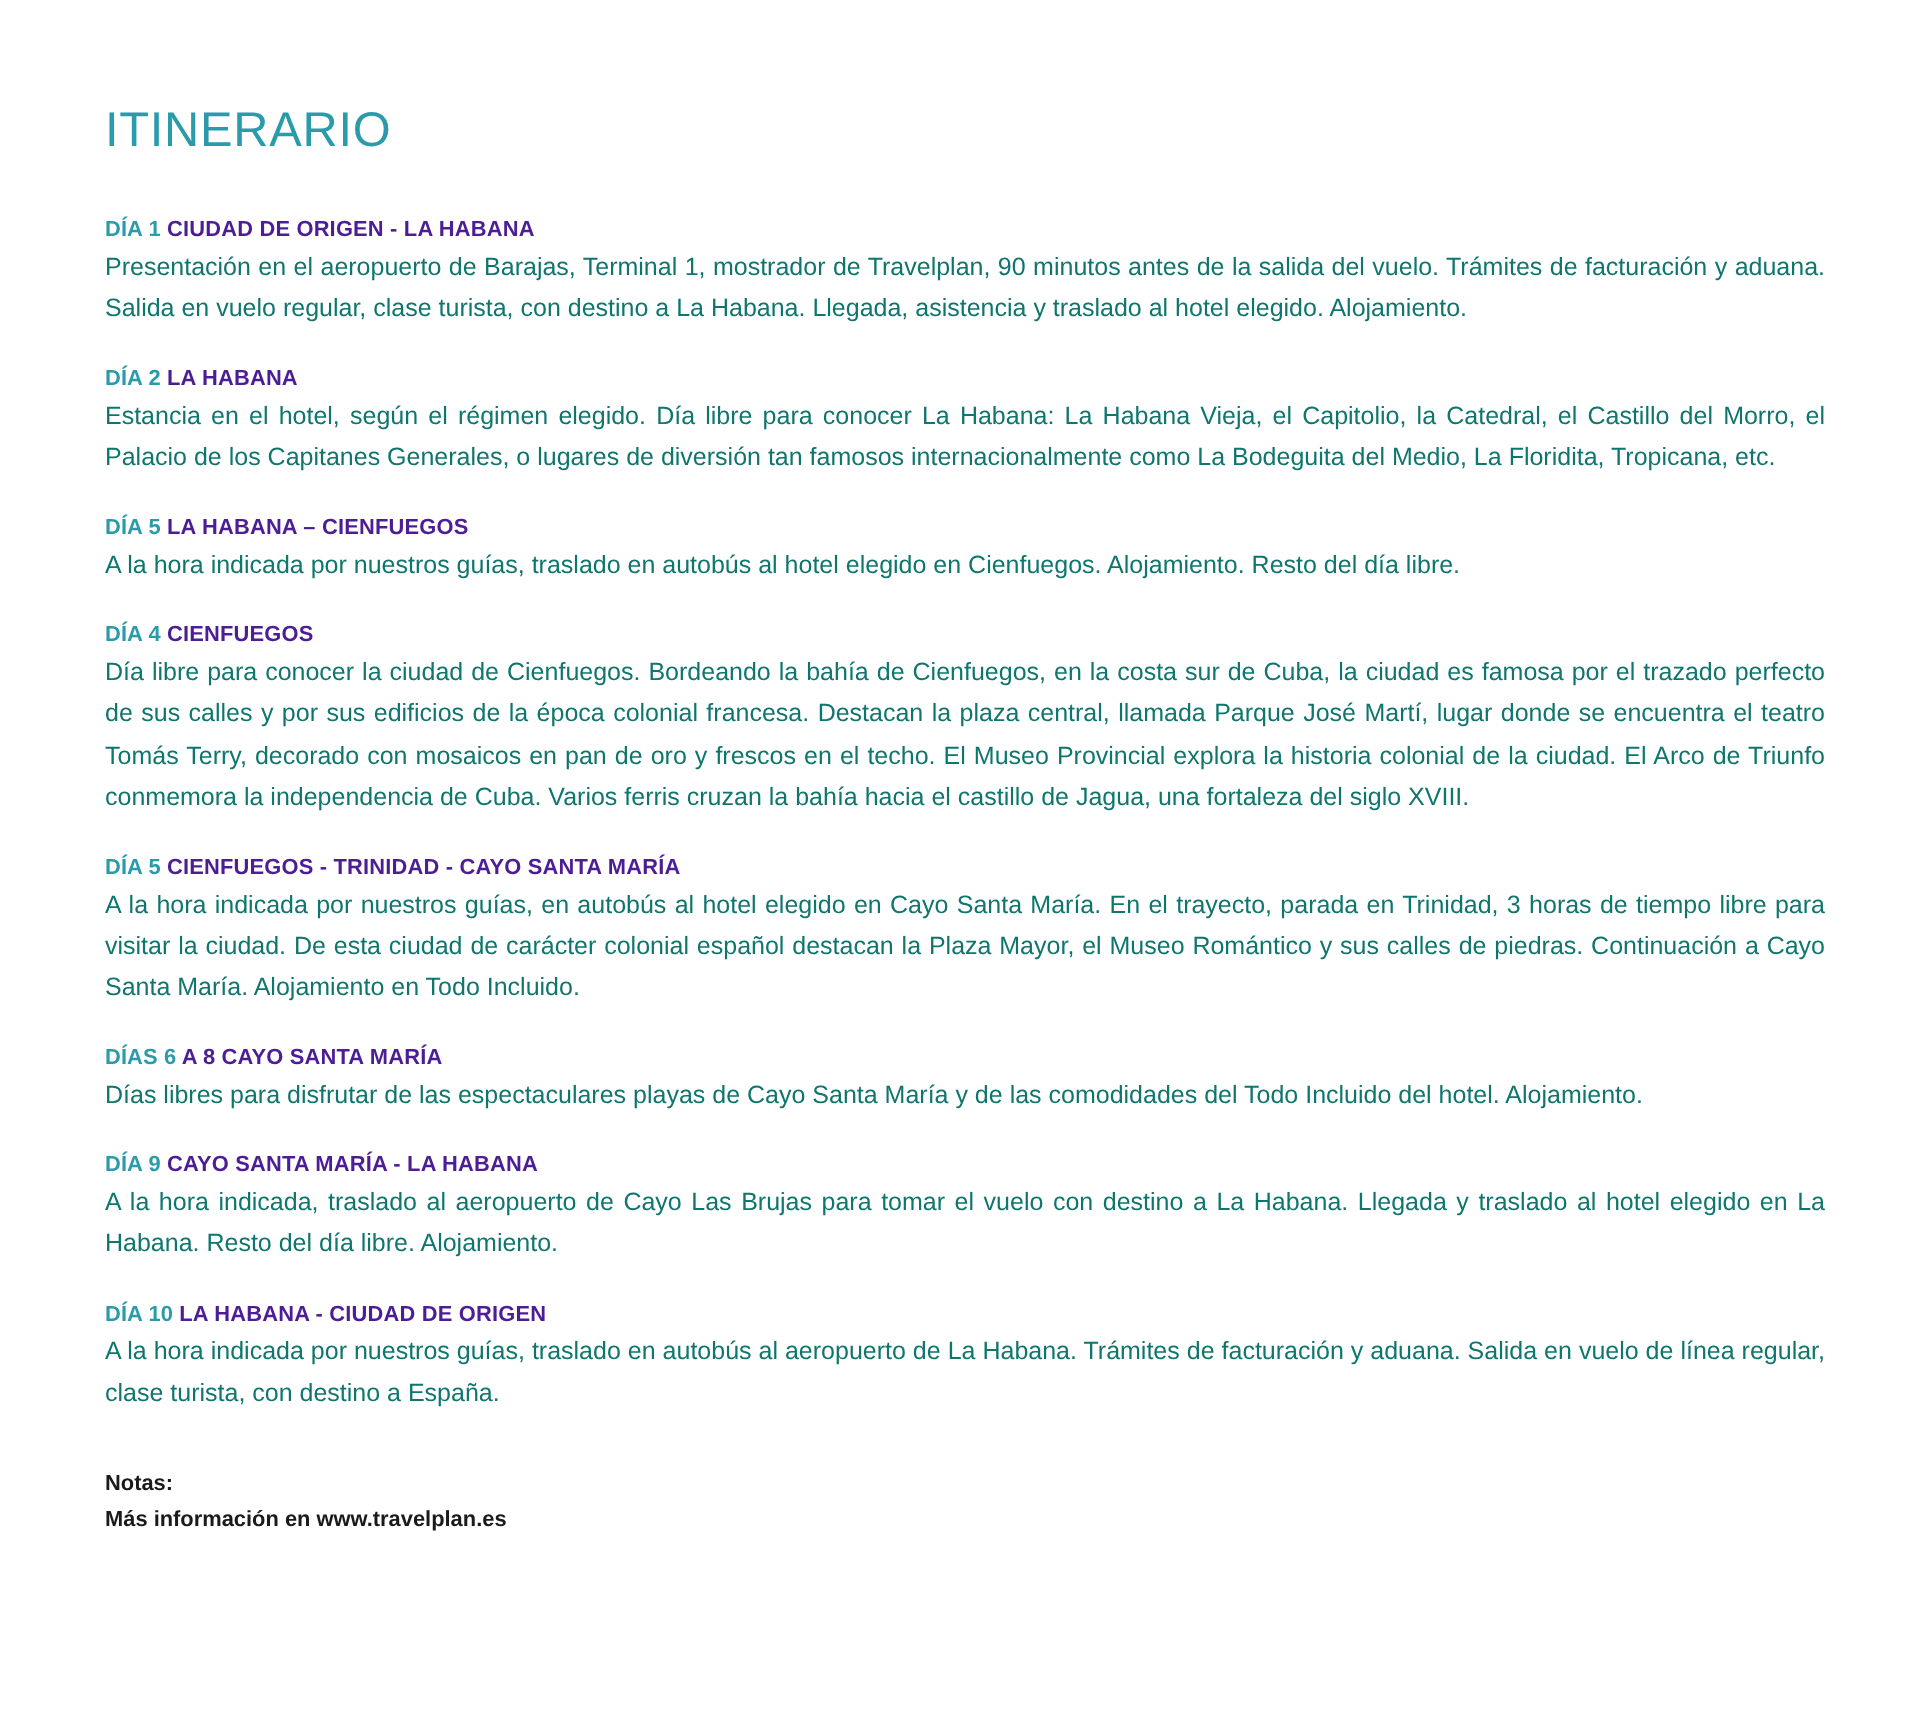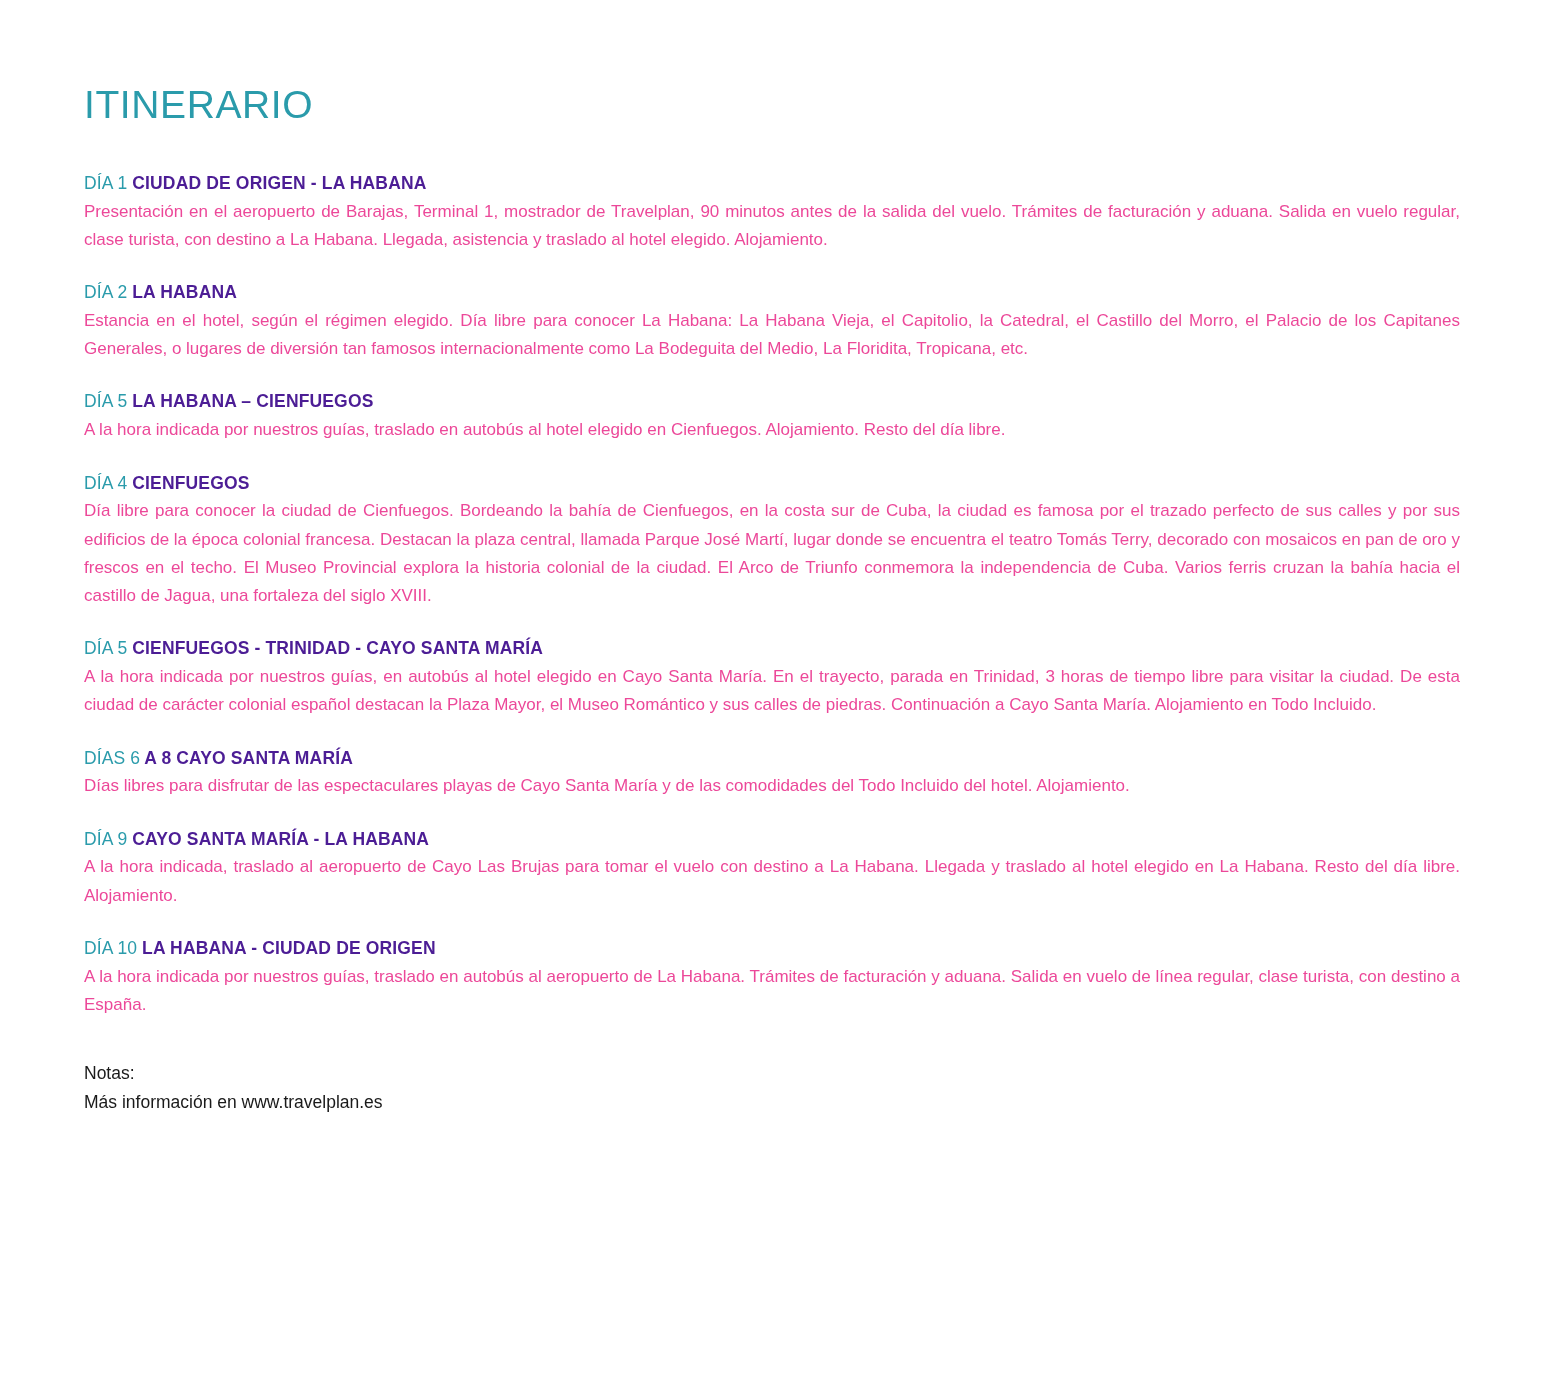--- a/index.html
+++ b/index.html
@@ -41,47 +41,48 @@
   }
 
   .day-heading {
     font-size: 17.5px;
     line-height: 1.42;
     margin: 0 0 2px 0;
     letter-spacing: 0.1px;
   }
   .day-label {
     color: #2a9bab;
-    font-weight: 400;
+    font-weight: 700;
   }
   .day-mid {
     color: #4c1d95;
     font-weight: 700;
   }
   .day-title {
     color: #4c1d95;
     font-weight: bold;
     letter-spacing: 0.15px;
   }
 
   .day-body {
-    font-size: 17px;
+    font-size: 20px;
     line-height: 1.66;
     text-align: justify;
     text-justify: inter-word;
     margin: 0;
-    color: #ec4899;
+    color: #0f766e;
     hyphens: manual;
   }
   .day-body.no-justify {
     text-align: left;
   }
 
   .notes-block {
     margin-top: 40px;
+    font-weight: bold;
   }
   .notes-line {
     font-size: 17.5px;
     line-height: 1.66;
     margin: 0;
     color: #1a1a1a;
   }
 </style>
 </head>
 <body>

